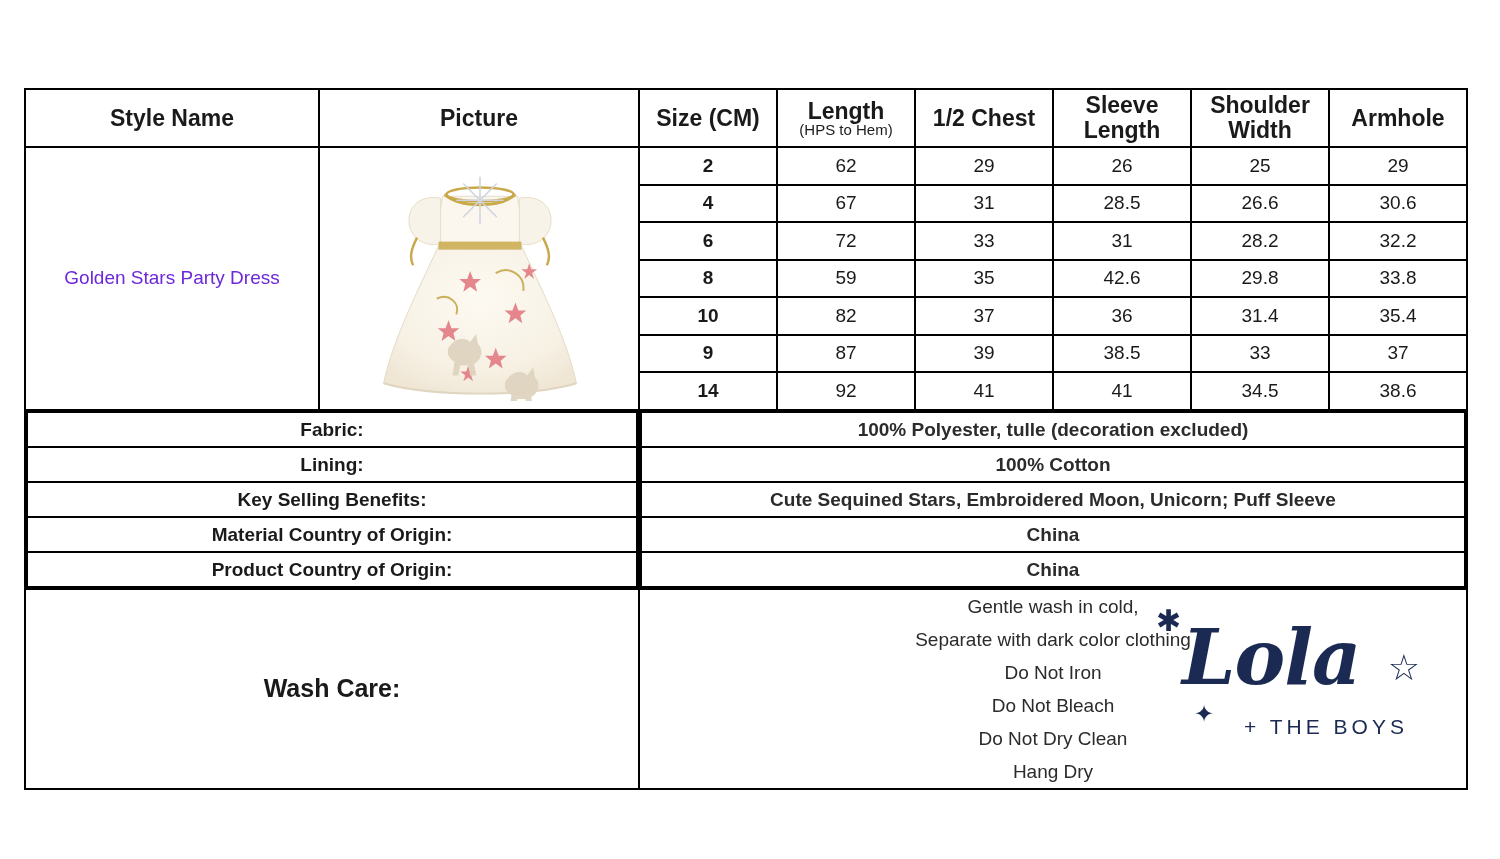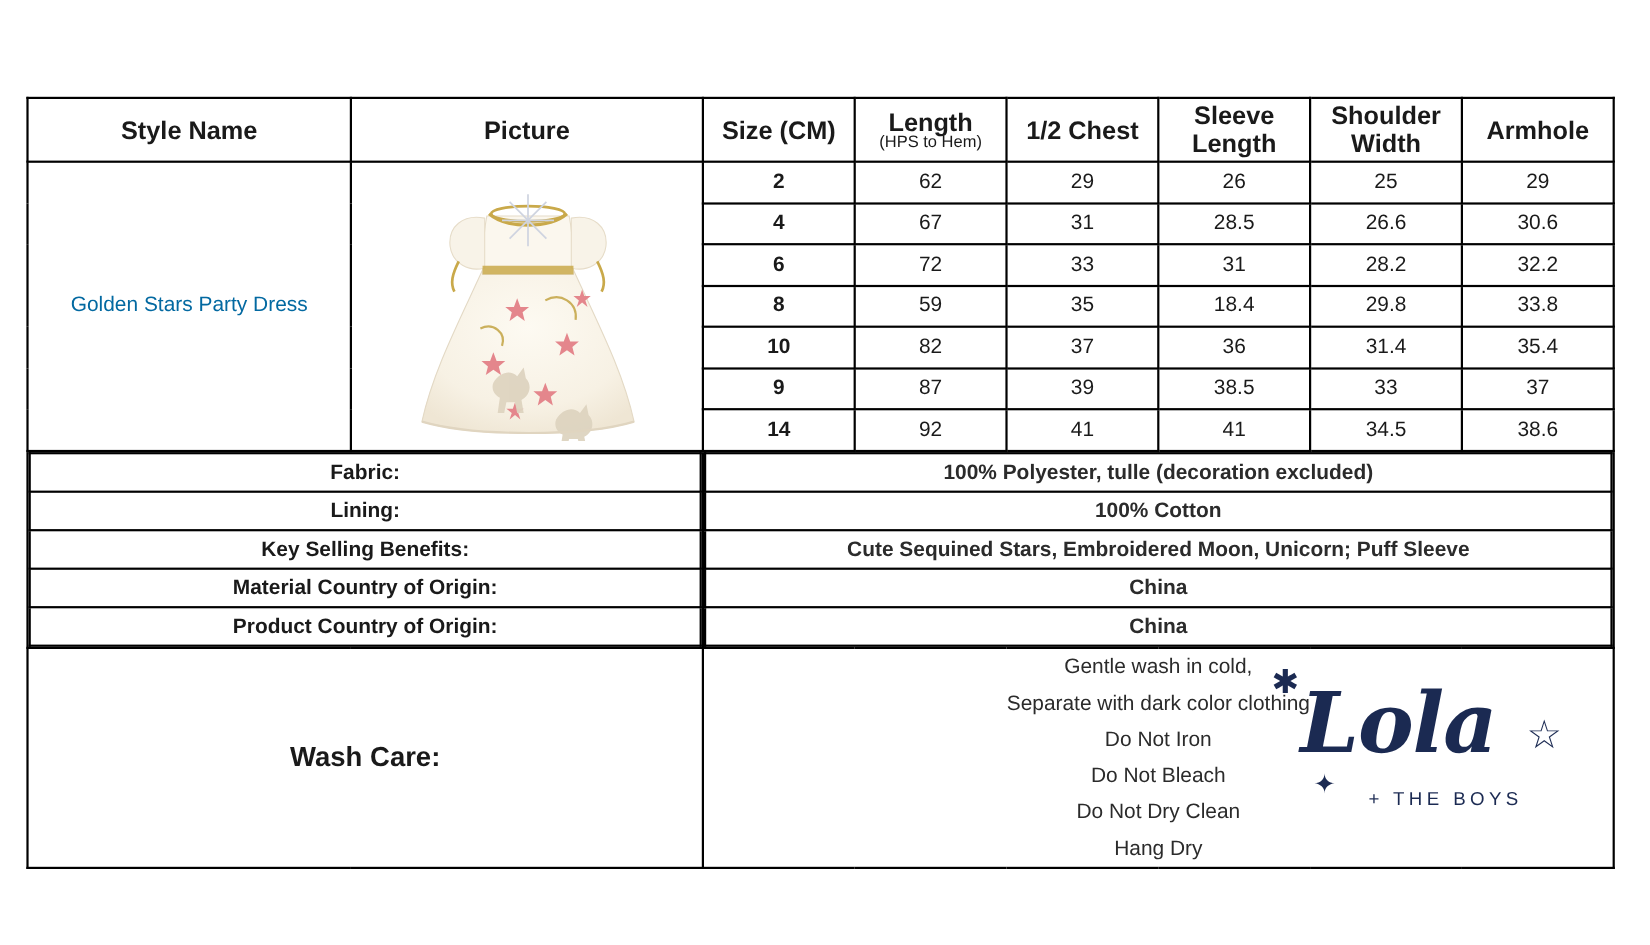--- a/index.html
+++ b/index.html
@@ -44,21 +44,21 @@
     font-size: 15px;
     font-weight: normal;
     margin-top: -1px;
   }
   .hdr-two {
     line-height: 1.08;
   }
   
   .style-name {
     font-size: 19px;
-    color: #0369a1;
+    color: #6d28d9;
     font-weight: normal;
   }
   .pic-cell {
     padding: 4px 0 6px 0;
     vertical-align: bottom;
   }
   .dress-wrap {
     width: 100%;
     height: 246px;
     position: relative;
@@ -138,21 +138,21 @@
     line-height: 1;
     position: absolute;
     left: 26px;
     top: 14px;
     color: #1b2a52;
   }
   .logo .boys {
     position: absolute;
     left: 88px;
     top: 104px;
-    font-size: 17px;
+    font-size: 21px;
     letter-spacing: 4px;
     color: #1b2a52;
     font-weight: normal;
   }
   .logo .star-big {
     position: absolute;
     right: 6px;
     top: 44px;
     font-size: 36px;
     color: #1b2a52;
@@ -297,21 +297,21 @@
         <td class="sz">72</td>
         <td class="sz">33</td>
         <td class="sz">31</td>
         <td class="sz">28.2</td>
         <td class="sz">32.2</td>
       </tr>
       <tr>
         <td class="sz num">8</td>
         <td class="sz">59</td>
         <td class="sz">35</td>
-        <td class="sz">18.4</td>
+        <td class="sz">42.6</td>
         <td class="sz">29.8</td>
         <td class="sz">33.8</td>
       </tr>
       <tr>
         <td class="sz num">10</td>
         <td class="sz">82</td>
         <td class="sz">37</td>
         <td class="sz">36</td>
         <td class="sz">31.4</td>
         <td class="sz">35.4</td>

